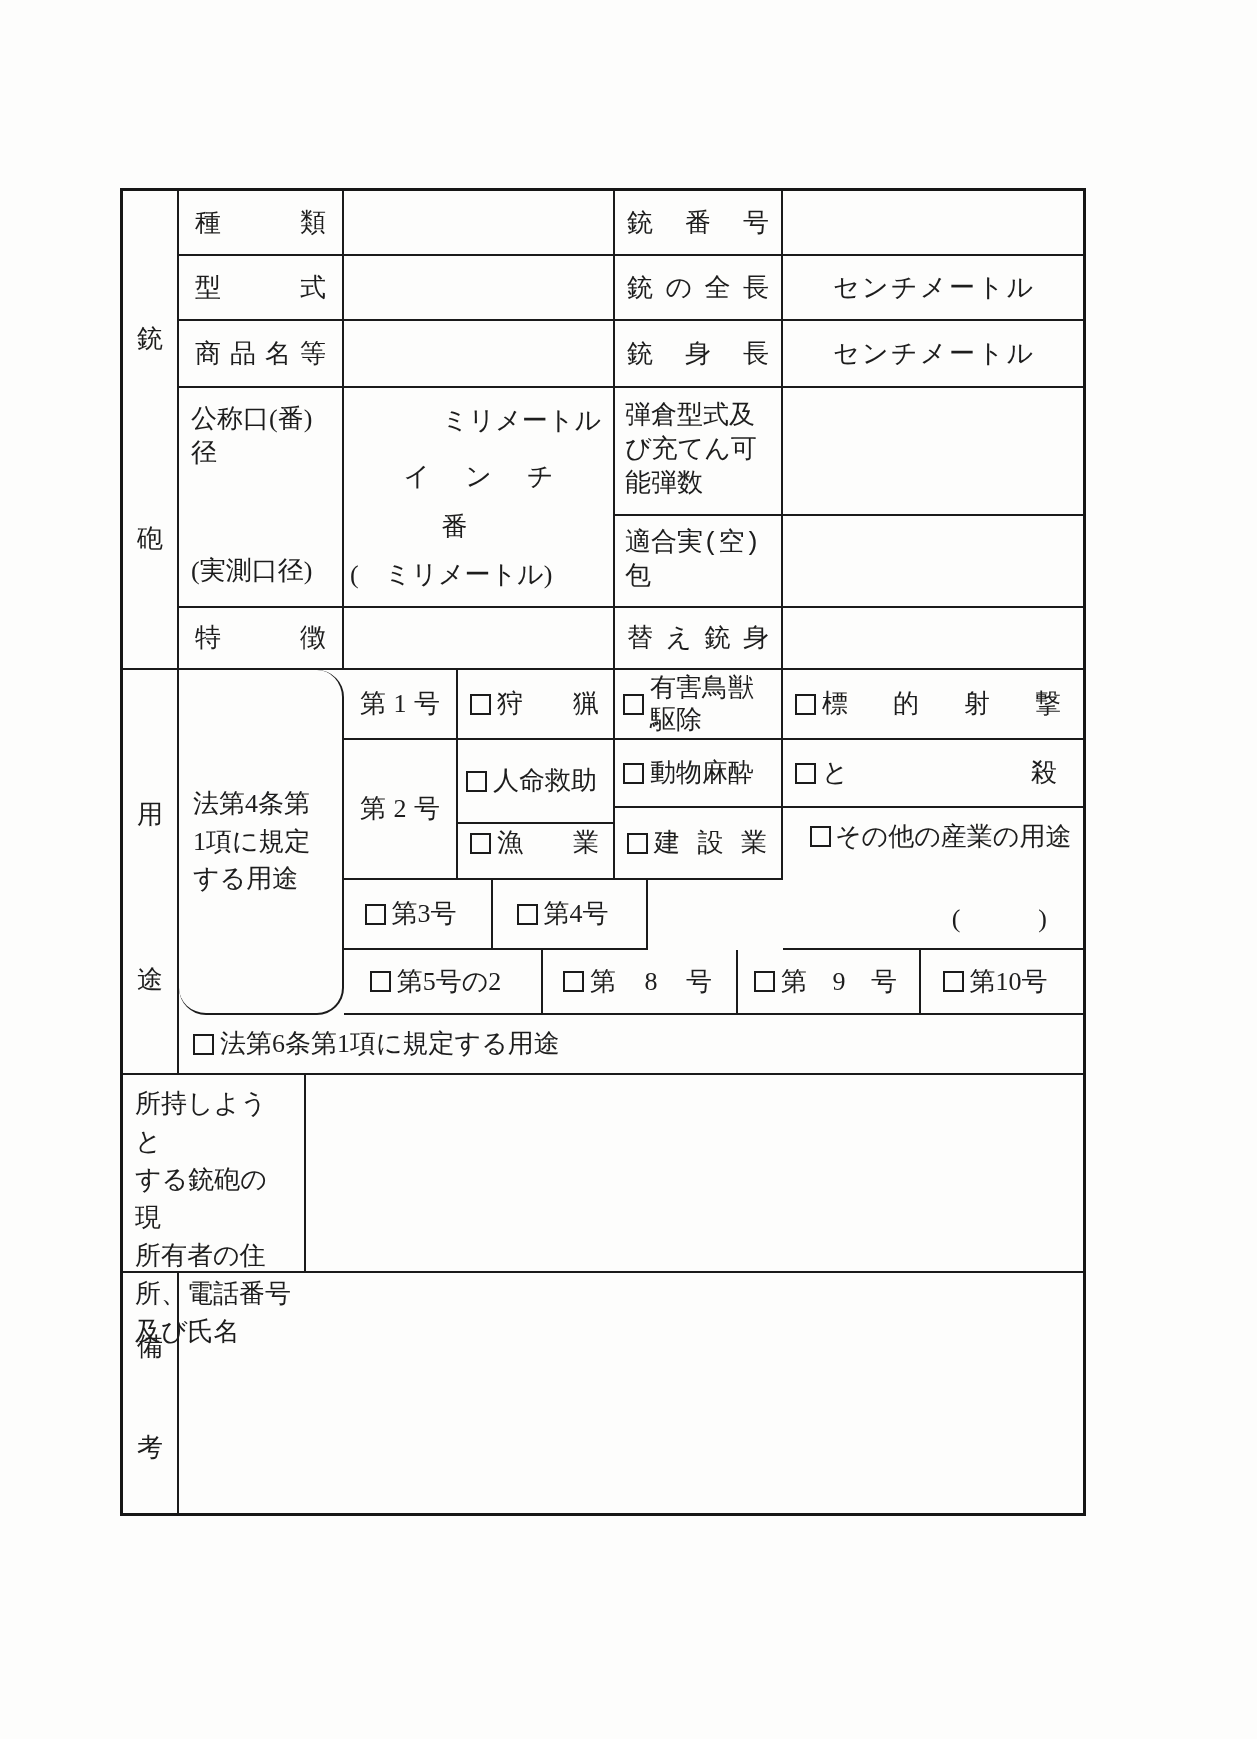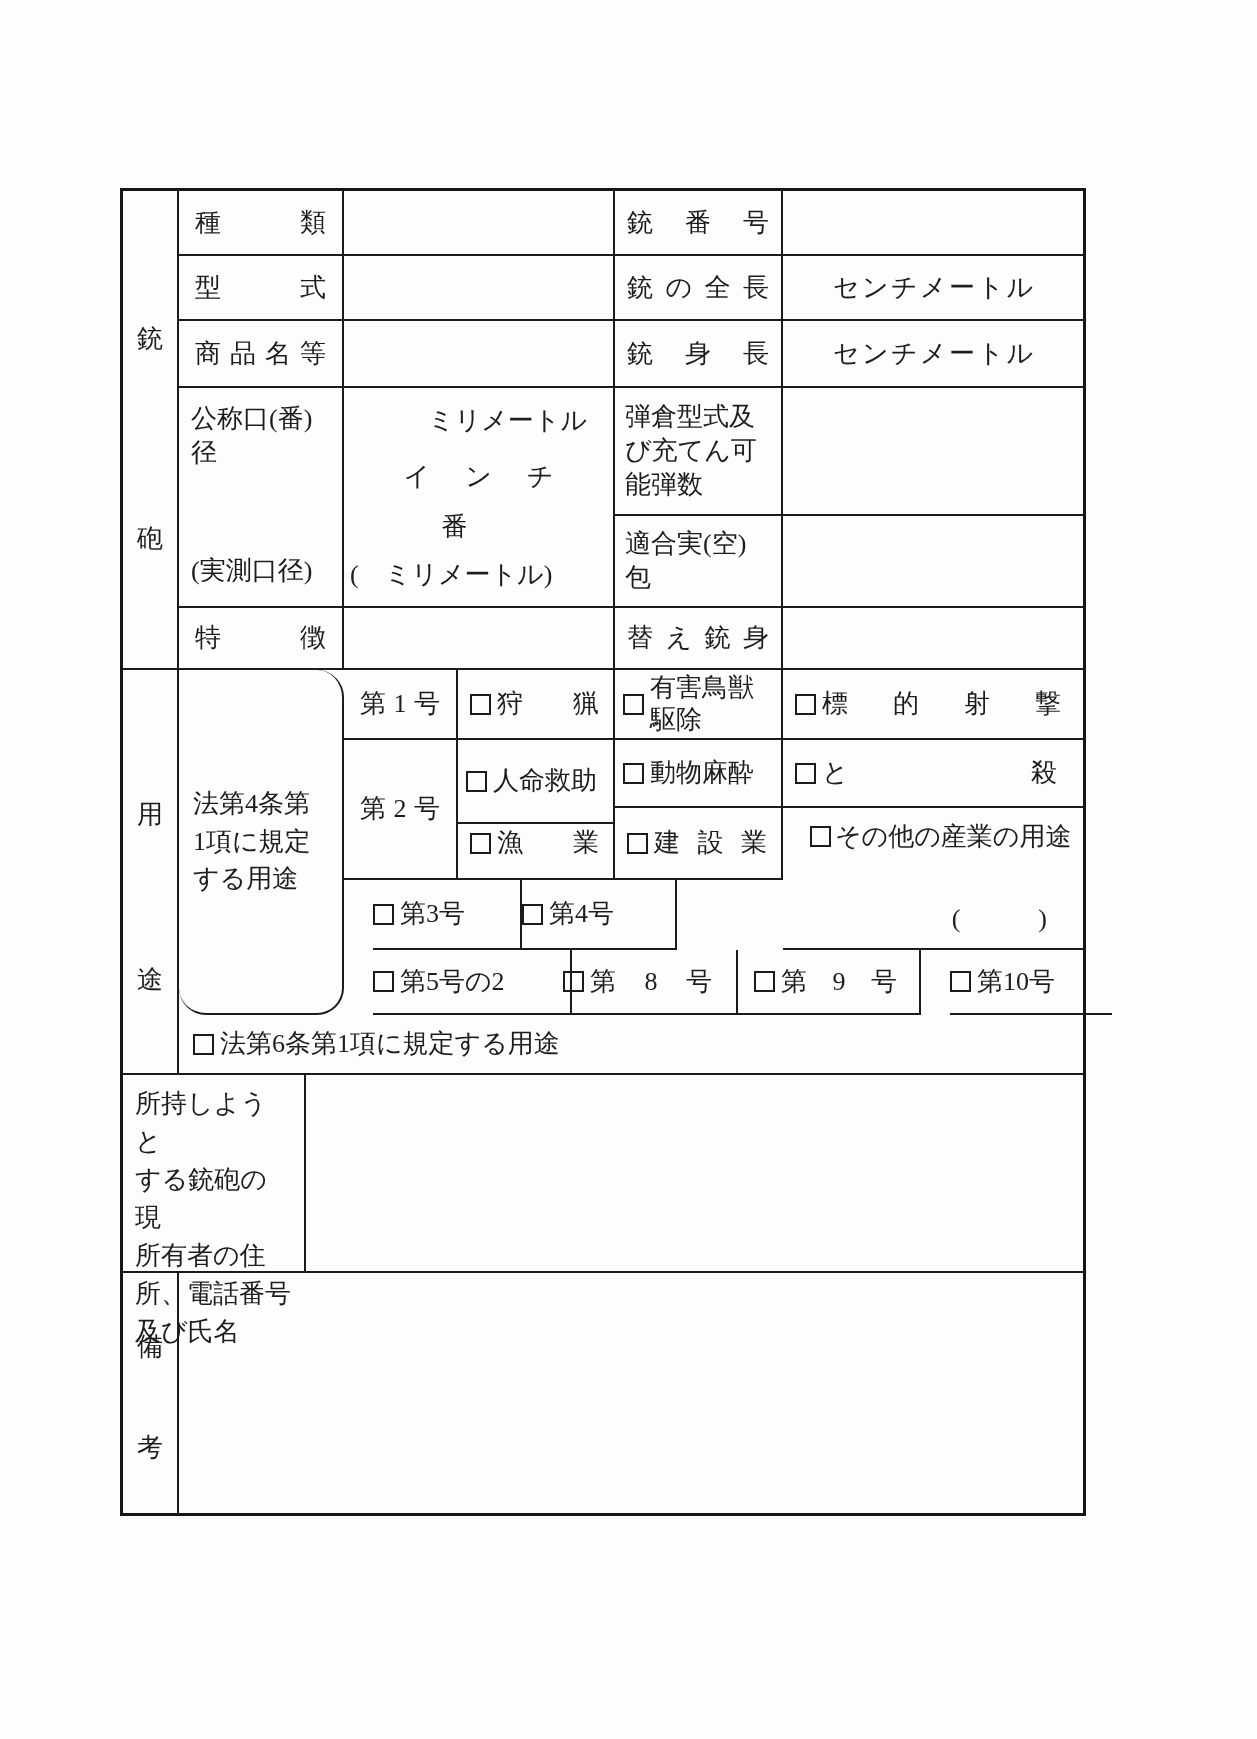--- a/index.html
+++ b/index.html
@@ -31,34 +31,34 @@
   .val{}
   
   .unit{display:flex;align-items:center;justify-content:center;}
   .unit [data-bind-chars]{width:200px;display:flex;justify-content:space-between;}
   
   .ml{white-space:pre-line;}
   
   .calib{display:flex;flex-direction:column;justify-content:space-between;padding:14px 12px 18px 12px;}
   
   .calunit{display:flex;flex-direction:column;padding:16px 0 14px 0;}
-  .calunit .u1{align-self:flex-end;padding-right:26px;}
+  .calunit .u1{align-self:flex-end;padding-right:12px;}
   .calunit .u2{align-self:center;width:150px;display:flex;justify-content:space-between;margin-top:22px;}
   .calunit .u3{align-self:center;margin-top:16px;transform:translateX(-24px);}
   .calunit .u4{margin-top:auto;padding-left:6px;}
-  .pad{padding:0 10px;}
+  .pad{padding:0 10px;font-family:Liberation Mono, monospace;}
   
   .opt{display:flex;align-items:center;padding-left:12px;padding-right:14px;}
   .cb{
     width:17px;height:17px;border:2px solid #1b1b1b;flex:0 0 auto;
     margin-right:4px;background:transparent;
   }
   .opt .spread{flex:1;display:flex;justify-content:space-between;padding-left:2px;}
   .opt .tight{padding-left:2px;}
-  .optc{justify-content:flex-start;padding-left:0;margin-left:29px;}
+  .optc{justify-content:center;padding-left:0;}
   .no-cell{display:flex;align-items:center;justify-content:center;}
   .no-cell [data-bind-chars]{width:80px;display:flex;justify-content:space-between;}
   .art4{display:flex;align-items:center;padding-left:14px;line-height:1.45;border-radius:27px;}
   .other-cell{display:flex;flex-direction:column;padding:12px 10px 12px 12px;}
   .other-cell .toprow{display:flex;align-items:center;padding-left:15px;}
   .other-cell .paren{margin-top:auto;text-align:right;padding-right:26px;white-space:pre;}
   .owner-label{padding:10px 12px;line-height:1.46;}
   .mid{display:flex;align-items:center;}
 </style>
 </head>

